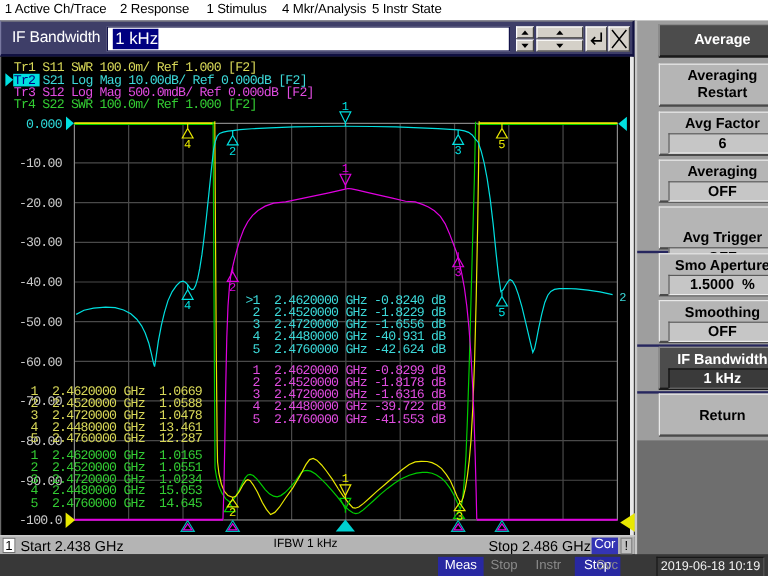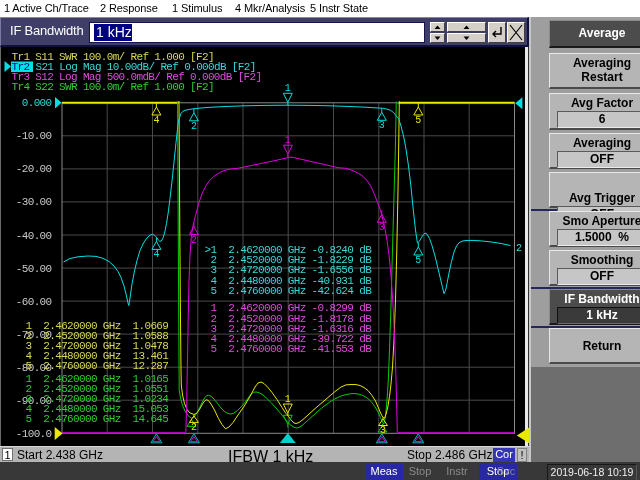--- a/index.html
+++ b/index.html
@@ -222,21 +222,21 @@
   <div class="btn" style="top:116px;height:36px;padding-top:2px">Averaging<div class="val">OFF</div></div>
   <div class="btn" style="top:155px;height:36px;padding-top:18px">Avg Trigger<div class="val">OFF</div></div>
   <div class="btn" style="top:194px;height:36px;padding-top:2px">Smo Aperture<div class="val">1.5000&nbsp;&nbsp;%</div></div>
   <div class="btn" style="top:233px;height:36px;padding-top:2px">Smoothing<div class="val">OFF</div></div>
   <div class="btn btn-dark" style="top:272px;height:36px;padding-top:2px">IF Bandwidth<div class="val">1 kHz</div></div>
   <div class="btn" style="top:311px;height:36px;padding-top:10px">Return</div>
 </div>
 <div class="chanbar">
   <span style="position:absolute;left:2px;top:1px;width:11px;height:13px;background:#fff;border:1px solid #707070;font-size:11px;text-align:center;line-height:12px">1</span>
   <span style="position:absolute;left:17px;top:1px">Start 2.438 GHz</span>
-  <span style="position:absolute;left:228px;top:1px;font-size:16px">IFBW 1 kHz</span>
+  <span style="position:absolute;left:228px;top:1px;font-size:10px">IFBW 1 kHz</span>
   <span style="position:absolute;left:407px;top:1px">Stop 2.486 GHz</span>
   <span style="position:absolute;left:493px;top:1px;width:22px;height:14px;background:#3434b4;color:#fff;text-align:center;font-size:11px;line-height:13px">Cor</span>
   <span style="position:absolute;left:517px;top:1px;width:10px;height:14px;background:#c0c0c0;border:1px solid #808080;text-align:center;font-size:11px;line-height:12px">!</span>
 </div>
 <div class="statbar">
   <div class="on" style="left:365px;width:38px">Meas</div>
   <div style="left:405px;width:30px">Stop</div>
   <div style="left:437px;width:40px">Instr</div>
   <div class="on" style="left:479px;width:38px">Stop</div>
   <div style="left:493px;width:26px">Svc</div>

